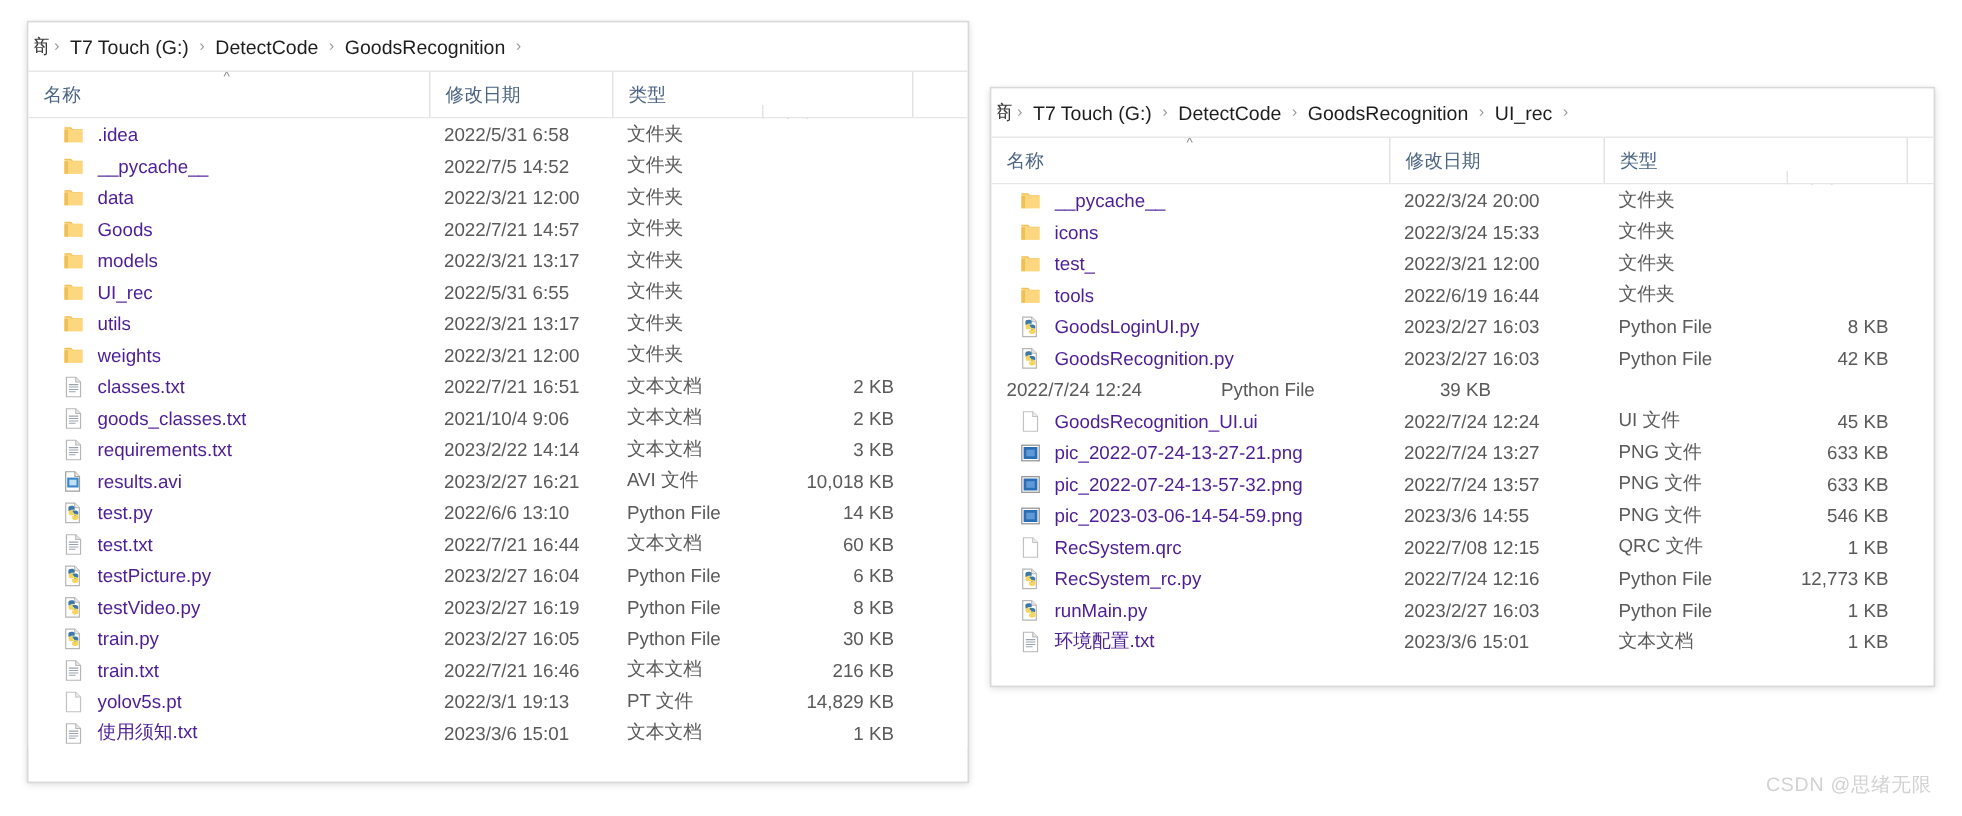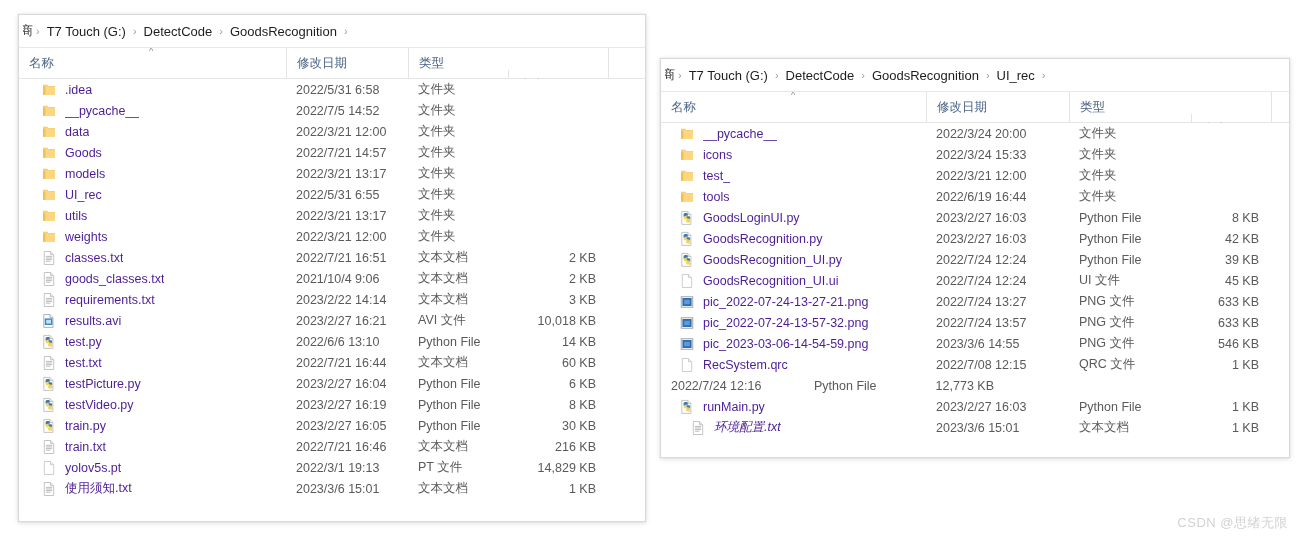--- a/index.html
+++ b/index.html
@@ -650,109 +650,109 @@
                 <path d="M11.3 11.2c0 1-.7 1.5-2.1 1.5s-2.1-.4-2.1-1.4V10h2.3v-.5H6.3c-1 0-1.6-.6-1.6-1.7 0-1.2.6-1.8 1.7-1.8h1.1v1.1c0 1 .6 1.5 1.9 1.5 1.2 0 1.9.5 1.9 1.5z" fill="#f5d55c"></path>
               </svg>
             </span>
             <span class="label">GoodsRecognition.py</span>
           </div>
           <div class="c-date" style="width: 143px; padding-left: 10px; box-sizing: border-box;">2023/2/27 16:03</div>
           <div class="c-type" style="width: 122px; padding-left: 10px; box-sizing: border-box;">Python File</div>
           <div class="c-size" style="width: 80px; padding-right: 12px; box-sizing: border-box;">42 KB</div>
         </div>
         <div class="row">
+          <div class="c-date" style="width: 143px; padding-left: 10px; box-sizing: border-box;">2022/7/24 12:24</div>
+          <div class="c-type" style="width: 122px; padding-left: 10px; box-sizing: border-box;">Python File</div>
+          <div class="c-size" style="width: 80px; padding-right: 12px; box-sizing: border-box;">39 KB</div>
+        </div>
+        <div class="row">
+          <div class="c-name" style="width: 265px; padding-left: 18px; box-sizing: border-box;">
+            <span class="icon">
+              <svg width="16" height="16" viewBox="0 0 16 16">
+                <path d="M3.3 1.5h6.2l3.2 3.2v9.8H3.3z" fill="#ffffff" stroke="#c2c2c2" stroke-width="0.8"></path>
+                <path d="M9.5 1.5v3.2h3.2" fill="#ededed" stroke="#c2c2c2" stroke-width="0.7"></path>
+              </svg>
+            </span>
+            <span class="label">GoodsRecognition_UI.ui</span>
+          </div>
+          <div class="c-date" style="width: 143px; padding-left: 10px; box-sizing: border-box;">2022/7/24 12:24</div>
+          <div class="c-type" style="width: 122px; padding-left: 10px; box-sizing: border-box;">UI 文件</div>
+          <div class="c-size" style="width: 80px; padding-right: 12px; box-sizing: border-box;">45 KB</div>
+        </div>
+        <div class="row">
+          <div class="c-name" style="width: 265px; padding-left: 18px; box-sizing: border-box;">
+            <span class="icon">
+              <svg width="16" height="16" viewBox="0 0 16 16">
+                <rect x="2.2" y="2.8" width="11.6" height="10.4" fill="#ffffff" stroke="#8e8e8e" stroke-width="0.8"></rect>
+                <rect x="3.4" y="4" width="9.2" height="8" fill="#2a6fb5"></rect>
+                <rect x="5.2" y="5.8" width="5.6" height="4.4" fill="#5f9ad6"></rect>
+              </svg>
+            </span>
+            <span class="label">pic_2022-07-24-13-27-21.png</span>
+          </div>
+          <div class="c-date" style="width: 143px; padding-left: 10px; box-sizing: border-box;">2022/7/24 13:27</div>
+          <div class="c-type" style="width: 122px; padding-left: 10px; box-sizing: border-box;">PNG 文件</div>
+          <div class="c-size" style="width: 80px; padding-right: 12px; box-sizing: border-box;">633 KB</div>
+        </div>
+        <div class="row">
+          <div class="c-name" style="width: 265px; padding-left: 18px; box-sizing: border-box;">
+            <span class="icon">
+              <svg width="16" height="16" viewBox="0 0 16 16">
+                <rect x="2.2" y="2.8" width="11.6" height="10.4" fill="#ffffff" stroke="#8e8e8e" stroke-width="0.8"></rect>
+                <rect x="3.4" y="4" width="9.2" height="8" fill="#2a6fb5"></rect>
+                <rect x="5.2" y="5.8" width="5.6" height="4.4" fill="#5f9ad6"></rect>
+              </svg>
+            </span>
+            <span class="label">pic_2022-07-24-13-57-32.png</span>
+          </div>
+          <div class="c-date" style="width: 143px; padding-left: 10px; box-sizing: border-box;">2022/7/24 13:57</div>
+          <div class="c-type" style="width: 122px; padding-left: 10px; box-sizing: border-box;">PNG 文件</div>
+          <div class="c-size" style="width: 80px; padding-right: 12px; box-sizing: border-box;">633 KB</div>
+        </div>
+        <div class="row">
+          <div class="c-name" style="width: 265px; padding-left: 18px; box-sizing: border-box;">
+            <span class="icon">
+              <svg width="16" height="16" viewBox="0 0 16 16">
+                <rect x="2.2" y="2.8" width="11.6" height="10.4" fill="#ffffff" stroke="#8e8e8e" stroke-width="0.8"></rect>
+                <rect x="3.4" y="4" width="9.2" height="8" fill="#2a6fb5"></rect>
+                <rect x="5.2" y="5.8" width="5.6" height="4.4" fill="#5f9ad6"></rect>
+              </svg>
+            </span>
+            <span class="label">pic_2023-03-06-14-54-59.png</span>
+          </div>
+          <div class="c-date" style="width: 143px; padding-left: 10px; box-sizing: border-box;">2023/3/6 14:55</div>
+          <div class="c-type" style="width: 122px; padding-left: 10px; box-sizing: border-box;">PNG 文件</div>
+          <div class="c-size" style="width: 80px; padding-right: 12px; box-sizing: border-box;">546 KB</div>
+        </div>
+        <div class="row">
+          <div class="c-name" style="width: 265px; padding-left: 18px; box-sizing: border-box;">
+            <span class="icon">
+              <svg width="16" height="16" viewBox="0 0 16 16">
+                <path d="M3.3 1.5h6.2l3.2 3.2v9.8H3.3z" fill="#ffffff" stroke="#c2c2c2" stroke-width="0.8"></path>
+                <path d="M9.5 1.5v3.2h3.2" fill="#ededed" stroke="#c2c2c2" stroke-width="0.7"></path>
+              </svg>
+            </span>
+            <span class="label">RecSystem.qrc</span>
+          </div>
+          <div class="c-date" style="width: 143px; padding-left: 10px; box-sizing: border-box;">2022/7/08 12:15</div>
+          <div class="c-type" style="width: 122px; padding-left: 10px; box-sizing: border-box;">QRC 文件</div>
+          <div class="c-size" style="width: 80px; padding-right: 12px; box-sizing: border-box;">1 KB</div>
+        </div>
+        <div class="row">
           <div class="c-name" style="width: 265px; padding-left: 18px; box-sizing: border-box;">
             <span class="icon">
               <svg width="16" height="16" viewBox="0 0 16 16">
                 <path d="M2.8 1.4h6.0l3.1 3.1v9.9H2.8z" fill="#ffffff" stroke="#b6b6b6" stroke-width="0.8"></path>
                 <path d="M8.8 1.4v3.1h3.1" fill="#e8e8e8" stroke="#b6b6b6" stroke-width="0.7"></path>
                 <path d="M4.6 4.6c0-1 .7-1.5 2.1-1.5s2.1.4 2.1 1.4v1.3H6.5v.5h3.1c1 0 1.6.6 1.6 1.7 0 1.2-.6 1.8-1.7 1.8H8.4V8.9c0-1-.6-1.5-1.9-1.5-1.2 0-1.9-.5-1.9-1.5z" fill="#3c78a8"></path>
                 <path d="M11.3 11.2c0 1-.7 1.5-2.1 1.5s-2.1-.4-2.1-1.4V10h2.3v-.5H6.3c-1 0-1.6-.6-1.6-1.7 0-1.2.6-1.8 1.7-1.8h1.1v1.1c0 1 .6 1.5 1.9 1.5 1.2 0 1.9.5 1.9 1.5z" fill="#f5d55c"></path>
               </svg>
             </span>
-            <span class="label">GoodsRecognition_UI.py</span>
-          </div>
-          <div class="c-date" style="width: 143px; padding-left: 10px; box-sizing: border-box;">2022/7/24 12:24</div>
-          <div class="c-type" style="width: 122px; padding-left: 10px; box-sizing: border-box;">Python File</div>
-          <div class="c-size" style="width: 80px; padding-right: 12px; box-sizing: border-box;">39 KB</div>
-        </div>
-        <div class="row">
-          <div class="c-name" style="width: 265px; padding-left: 18px; box-sizing: border-box;">
-            <span class="icon">
-              <svg width="16" height="16" viewBox="0 0 16 16">
-                <path d="M3.3 1.5h6.2l3.2 3.2v9.8H3.3z" fill="#ffffff" stroke="#c2c2c2" stroke-width="0.8"></path>
-                <path d="M9.5 1.5v3.2h3.2" fill="#ededed" stroke="#c2c2c2" stroke-width="0.7"></path>
-              </svg>
-            </span>
-            <span class="label">GoodsRecognition_UI.ui</span>
-          </div>
-          <div class="c-date" style="width: 143px; padding-left: 10px; box-sizing: border-box;">2022/7/24 12:24</div>
-          <div class="c-type" style="width: 122px; padding-left: 10px; box-sizing: border-box;">UI 文件</div>
-          <div class="c-size" style="width: 80px; padding-right: 12px; box-sizing: border-box;">45 KB</div>
-        </div>
-        <div class="row">
-          <div class="c-name" style="width: 265px; padding-left: 18px; box-sizing: border-box;">
-            <span class="icon">
-              <svg width="16" height="16" viewBox="0 0 16 16">
-                <rect x="2.2" y="2.8" width="11.6" height="10.4" fill="#ffffff" stroke="#8e8e8e" stroke-width="0.8"></rect>
-                <rect x="3.4" y="4" width="9.2" height="8" fill="#2a6fb5"></rect>
-                <rect x="5.2" y="5.8" width="5.6" height="4.4" fill="#5f9ad6"></rect>
-              </svg>
-            </span>
-            <span class="label">pic_2022-07-24-13-27-21.png</span>
-          </div>
-          <div class="c-date" style="width: 143px; padding-left: 10px; box-sizing: border-box;">2022/7/24 13:27</div>
-          <div class="c-type" style="width: 122px; padding-left: 10px; box-sizing: border-box;">PNG 文件</div>
-          <div class="c-size" style="width: 80px; padding-right: 12px; box-sizing: border-box;">633 KB</div>
-        </div>
-        <div class="row">
-          <div class="c-name" style="width: 265px; padding-left: 18px; box-sizing: border-box;">
-            <span class="icon">
-              <svg width="16" height="16" viewBox="0 0 16 16">
-                <rect x="2.2" y="2.8" width="11.6" height="10.4" fill="#ffffff" stroke="#8e8e8e" stroke-width="0.8"></rect>
-                <rect x="3.4" y="4" width="9.2" height="8" fill="#2a6fb5"></rect>
-                <rect x="5.2" y="5.8" width="5.6" height="4.4" fill="#5f9ad6"></rect>
-              </svg>
-            </span>
-            <span class="label">pic_2022-07-24-13-57-32.png</span>
-          </div>
-          <div class="c-date" style="width: 143px; padding-left: 10px; box-sizing: border-box;">2022/7/24 13:57</div>
-          <div class="c-type" style="width: 122px; padding-left: 10px; box-sizing: border-box;">PNG 文件</div>
-          <div class="c-size" style="width: 80px; padding-right: 12px; box-sizing: border-box;">633 KB</div>
-        </div>
-        <div class="row">
-          <div class="c-name" style="width: 265px; padding-left: 18px; box-sizing: border-box;">
-            <span class="icon">
-              <svg width="16" height="16" viewBox="0 0 16 16">
-                <rect x="2.2" y="2.8" width="11.6" height="10.4" fill="#ffffff" stroke="#8e8e8e" stroke-width="0.8"></rect>
-                <rect x="3.4" y="4" width="9.2" height="8" fill="#2a6fb5"></rect>
-                <rect x="5.2" y="5.8" width="5.6" height="4.4" fill="#5f9ad6"></rect>
-              </svg>
-            </span>
-            <span class="label">pic_2023-03-06-14-54-59.png</span>
-          </div>
-          <div class="c-date" style="width: 143px; padding-left: 10px; box-sizing: border-box;">2023/3/6 14:55</div>
-          <div class="c-type" style="width: 122px; padding-left: 10px; box-sizing: border-box;">PNG 文件</div>
-          <div class="c-size" style="width: 80px; padding-right: 12px; box-sizing: border-box;">546 KB</div>
-        </div>
-        <div class="row">
-          <div class="c-name" style="width: 265px; padding-left: 18px; box-sizing: border-box;">
-            <span class="icon">
-              <svg width="16" height="16" viewBox="0 0 16 16">
-                <path d="M3.3 1.5h6.2l3.2 3.2v9.8H3.3z" fill="#ffffff" stroke="#c2c2c2" stroke-width="0.8"></path>
-                <path d="M9.5 1.5v3.2h3.2" fill="#ededed" stroke="#c2c2c2" stroke-width="0.7"></path>
-              </svg>
-            </span>
-            <span class="label">RecSystem.qrc</span>
-          </div>
-          <div class="c-date" style="width: 143px; padding-left: 10px; box-sizing: border-box;">2022/7/08 12:15</div>
-          <div class="c-type" style="width: 122px; padding-left: 10px; box-sizing: border-box;">QRC 文件</div>
-          <div class="c-size" style="width: 80px; padding-right: 12px; box-sizing: border-box;">1 KB</div>
-        </div>
-        <div class="row">
+            <span class="label">RecSystem_rc.py</span>
+          </div>
           <div class="c-date" style="width: 143px; padding-left: 10px; box-sizing: border-box;">2022/7/24 12:16</div>
           <div class="c-type" style="width: 122px; padding-left: 10px; box-sizing: border-box;">Python File</div>
           <div class="c-size" style="width: 80px; padding-right: 12px; box-sizing: border-box;">12,773 KB</div>
         </div>
         <div class="row">
           <div class="c-name" style="width: 265px; padding-left: 18px; box-sizing: border-box;">
             <span class="icon">
               <svg width="16" height="16" viewBox="0 0 16 16">
                 <path d="M2.8 1.4h6.0l3.1 3.1v9.9H2.8z" fill="#ffffff" stroke="#b6b6b6" stroke-width="0.8"></path>
                 <path d="M8.8 1.4v3.1h3.1" fill="#e8e8e8" stroke="#b6b6b6" stroke-width="0.7"></path>
@@ -760,21 +760,21 @@
                 <path d="M11.3 11.2c0 1-.7 1.5-2.1 1.5s-2.1-.4-2.1-1.4V10h2.3v-.5H6.3c-1 0-1.6-.6-1.6-1.7 0-1.2.6-1.8 1.7-1.8h1.1v1.1c0 1 .6 1.5 1.9 1.5 1.2 0 1.9.5 1.9 1.5z" fill="#f5d55c"></path>
               </svg>
             </span>
             <span class="label">runMain.py</span>
           </div>
           <div class="c-date" style="width: 143px; padding-left: 10px; box-sizing: border-box;">2023/2/27 16:03</div>
           <div class="c-type" style="width: 122px; padding-left: 10px; box-sizing: border-box;">Python File</div>
           <div class="c-size" style="width: 80px; padding-right: 12px; box-sizing: border-box;">1 KB</div>
         </div>
         <div class="row">
-          <div class="c-name" style="width: 265px; padding-left: 29px; box-sizing: border-box; font-style: italic;">
+          <div class="c-name" style="width: 265px; padding-left: 18px; box-sizing: border-box;">
             <span class="icon">
               <svg width="16" height="16" viewBox="0 0 16 16">
                 <path d="M3.3 1.5h6.2l3.2 3.2v9.8H3.3z" fill="#ffffff" stroke="#b6b6b6" stroke-width="0.8"></path>
                 <path d="M9.5 1.5v3.2h3.2" fill="#e8e8e8" stroke="#b6b6b6" stroke-width="0.7"></path>
                 <g stroke="#9aa3ab" stroke-width="0.7">
                   <line x1="4.9" y1="6.4" x2="11.2" y2="6.4"></line>
                   <line x1="4.9" y1="8" x2="11.2" y2="8"></line>
                   <line x1="4.9" y1="9.6" x2="11.2" y2="9.6"></line>
                   <line x1="4.9" y1="11.2" x2="9.4" y2="11.2"></line>
                 </g>

